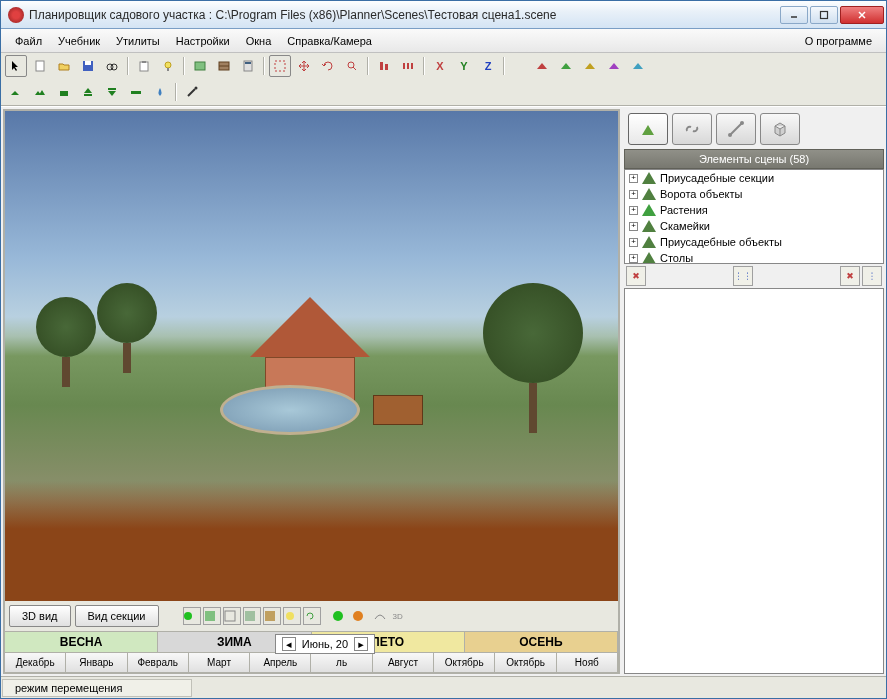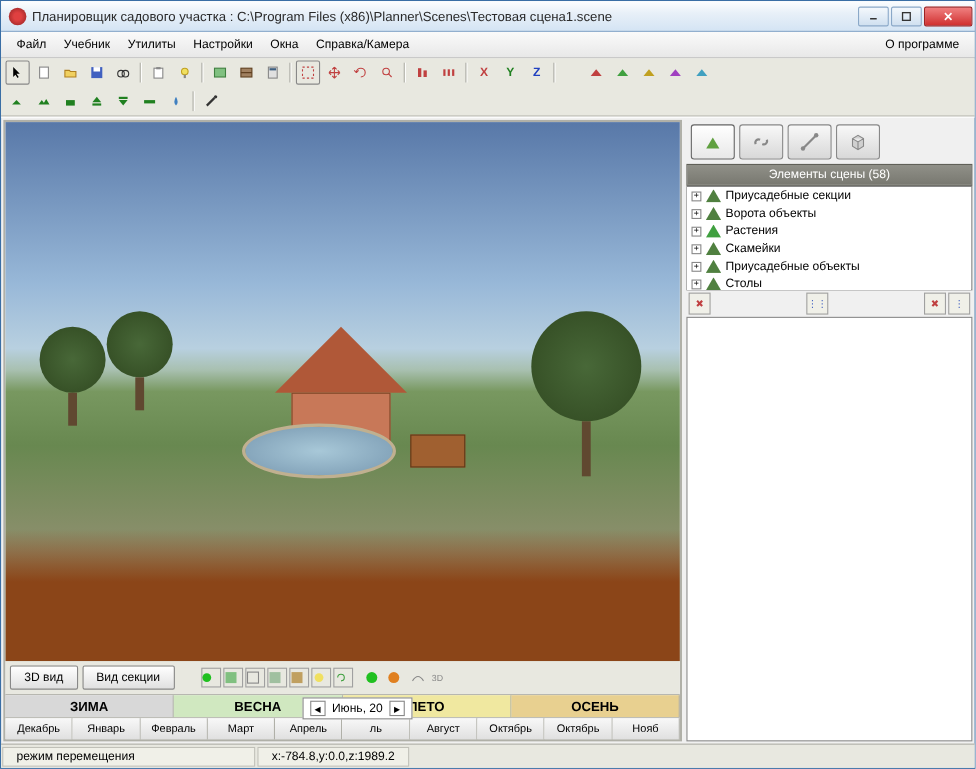--- a/index.html
+++ b/index.html
@@ -353,22 +353,22 @@
               <svg width="14" height="14">
                 <path d="M2 10 Q7 2 12 10" fill="none" stroke="#888"></path>
               </svg>
             </div>
           <div class="mini-icon" style="border:none">
               <span style="font-size:8px;color:#888">3D</span>
             </div>
         </div>
       </div>
       <div class="seasons">
+        <div class="season spring">ВЕСНА</div>
         <div class="season winter">ЗИМА</div>
-        <div class="season spring">ВЕСНА</div>
         <div class="season summer">ЛЕТО</div>
         <div class="season autumn">ОСЕНЬ</div>
       </div>
       <div class="months">
         <div class="date-selector">
           <div class="date-arrow">◂</div>
           <span>Июнь, 20</span>
           <div class="date-arrow">▸</div>
         </div>
         <div class="month">Декабрь</div>
@@ -456,17 +456,16 @@
           </div>
         <div class="sbtn">
             <span style="color:#4060c0;font-size:9px">⋮</span>
           </div>
       </div>
       <div class="props-panel"></div>
     </div>
   </div>
 
   <div class="statusbar">
-    <div class="status-cell" style="width:230px">режим перемещения</div>
-    <div class="status-cell">x:-784.8,y:0.0,z:1989.2</div>
+    <div class="status-cell" style="width:190px">режим перемещения</div>
   </div>
 
 </div>
 
 </body></html>

